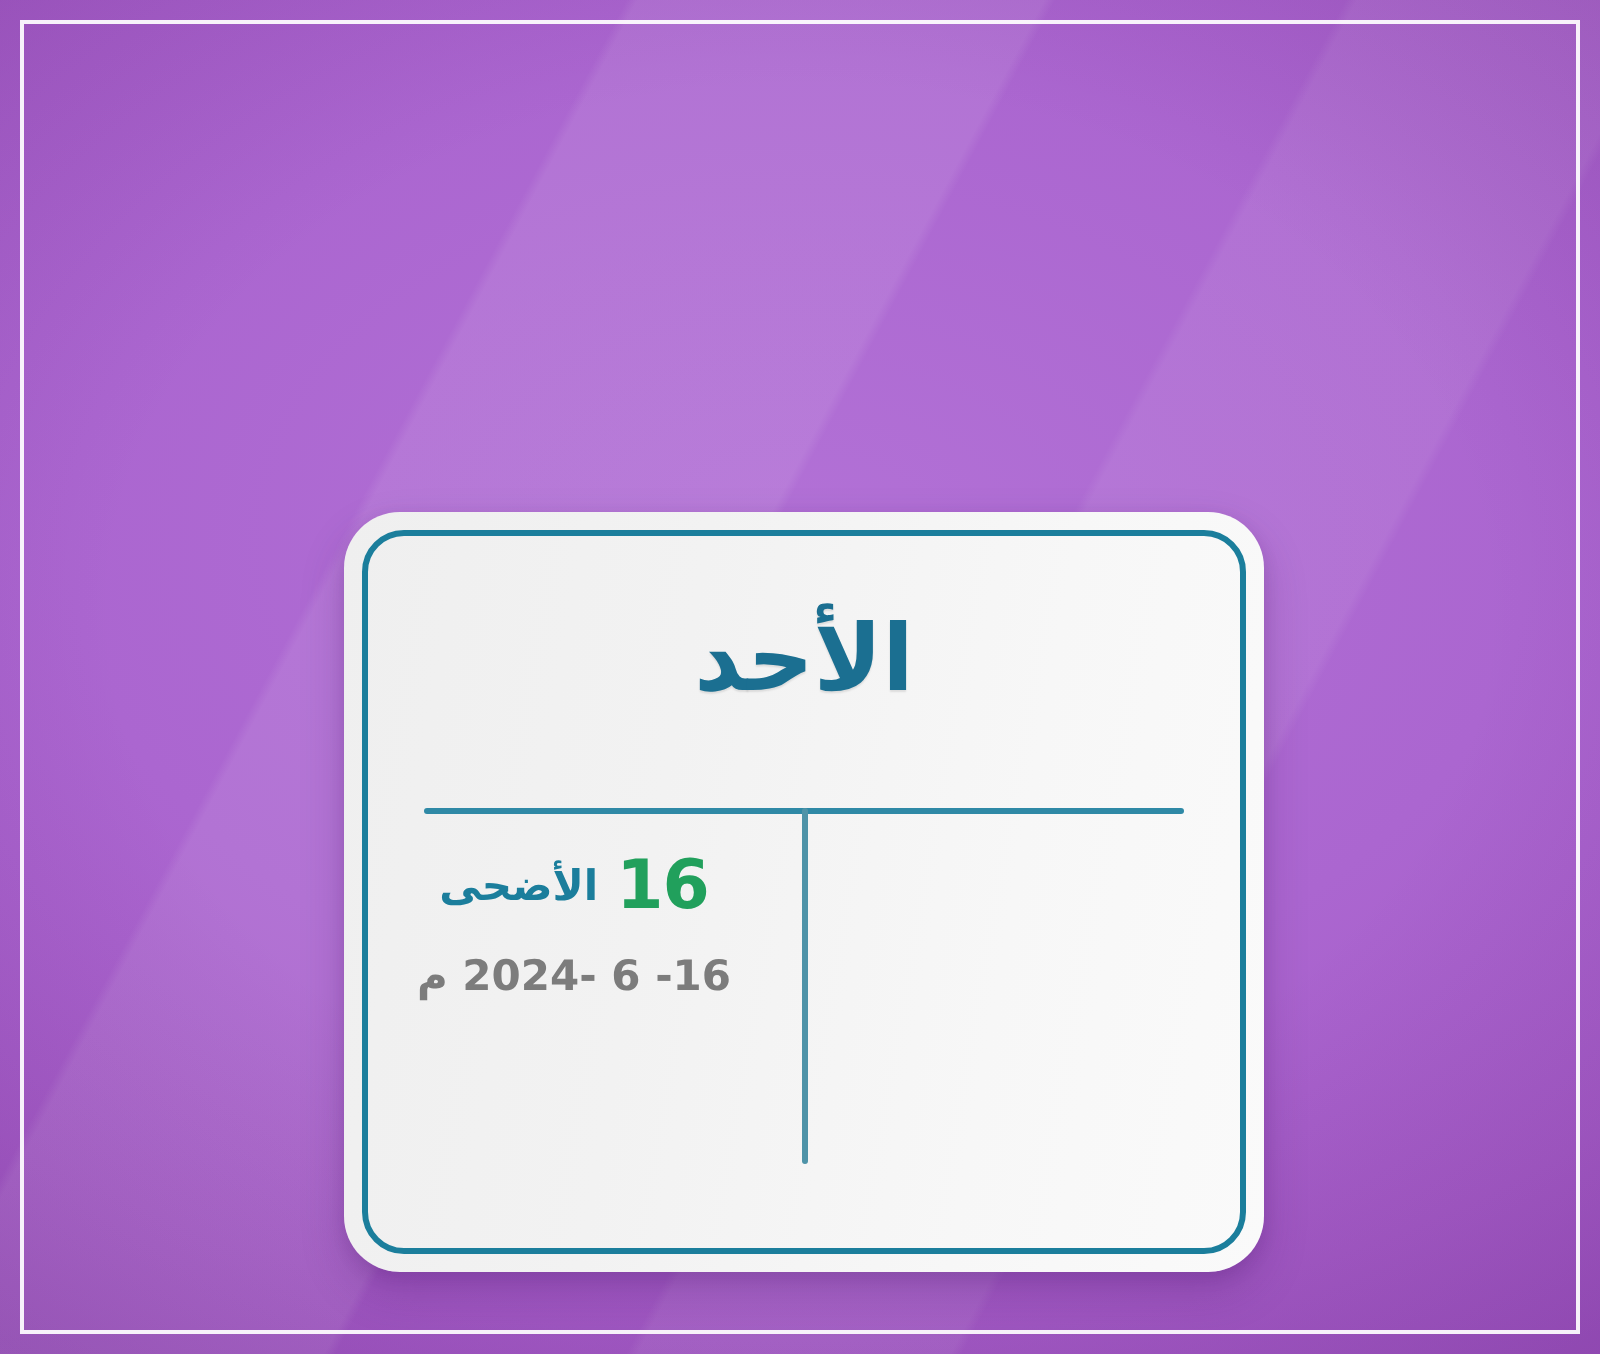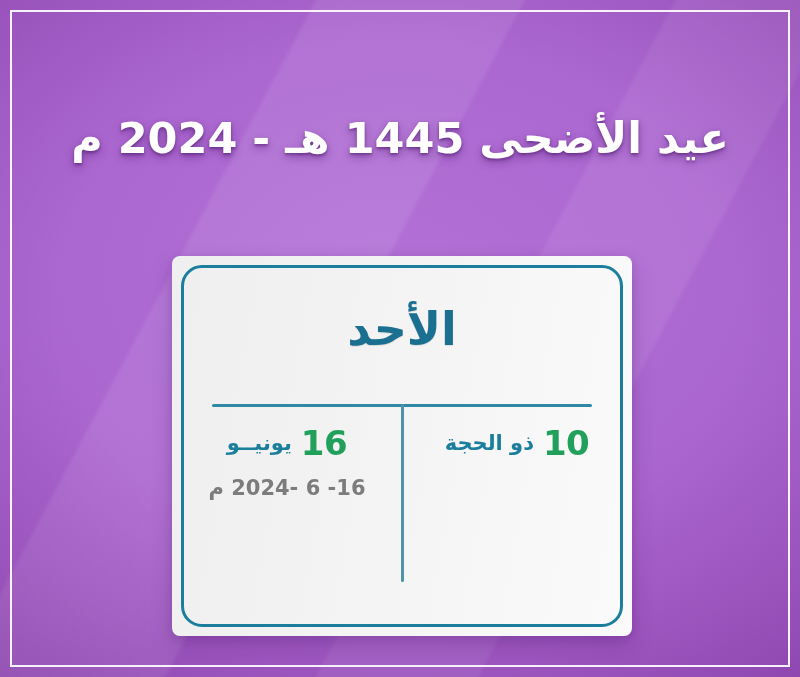--- a/index.html
+++ b/index.html
@@ -72,21 +72,21 @@
   
   .card-wrap{
     position:absolute;
     left:172px; top:256px;
     width:460px; height:380px;
   }
   .card{
     position:relative;
     width:100%; height:100%;
     background:linear-gradient(100deg,#efefef 0%,#f2f2f2 35%,#f7f7f7 70%,#fafafa 100%);
-    border-radius:8px;
+    border-radius:28px;
     box-shadow:
       0 10px 22px rgba(70,20,100,0.22),
       0 3px 8px rgba(70,20,100,0.14);
   }
   
   .card::after{
     content:"";
     position:absolute;
     left:9px; top:9px; right:9px; bottom:9px;
     border:3px solid #1b7e9c;
@@ -167,41 +167,37 @@
   }
 </style>
 </head>
 <body>
 
 <div class="poster">
 
   <div class="vignette"></div>
   <div class="frame"></div>
 
-  <div class="title">عيد الأضحى 1445 هـ - 2024 م</div>
 
   <div class="card-wrap">
     <div class="card">
 
       <div class="weekday">الأحد</div>
 
       <div class="h-divider"></div>
       <div class="v-divider"></div>
 
       <div class="dates">
 
         <div class="date-col">
-          <div class="date-main">
-            <span class="day-num">10</span><span class="month-name">ذو الحجة</span>
-          </div>
         </div>
 
         <div class="date-col">
           <div class="date-main">
-            <span class="day-num">16</span><span class="month-name">يونيــو</span>
+            <span class="day-num">16</span><span class="month-name">الأضحى</span>
           </div>
           <div class="date-sub">16- 6 -2024 م</div>
         </div>
 
       </div>
     </div>
   </div>
 </div>
 
 </body></html>

